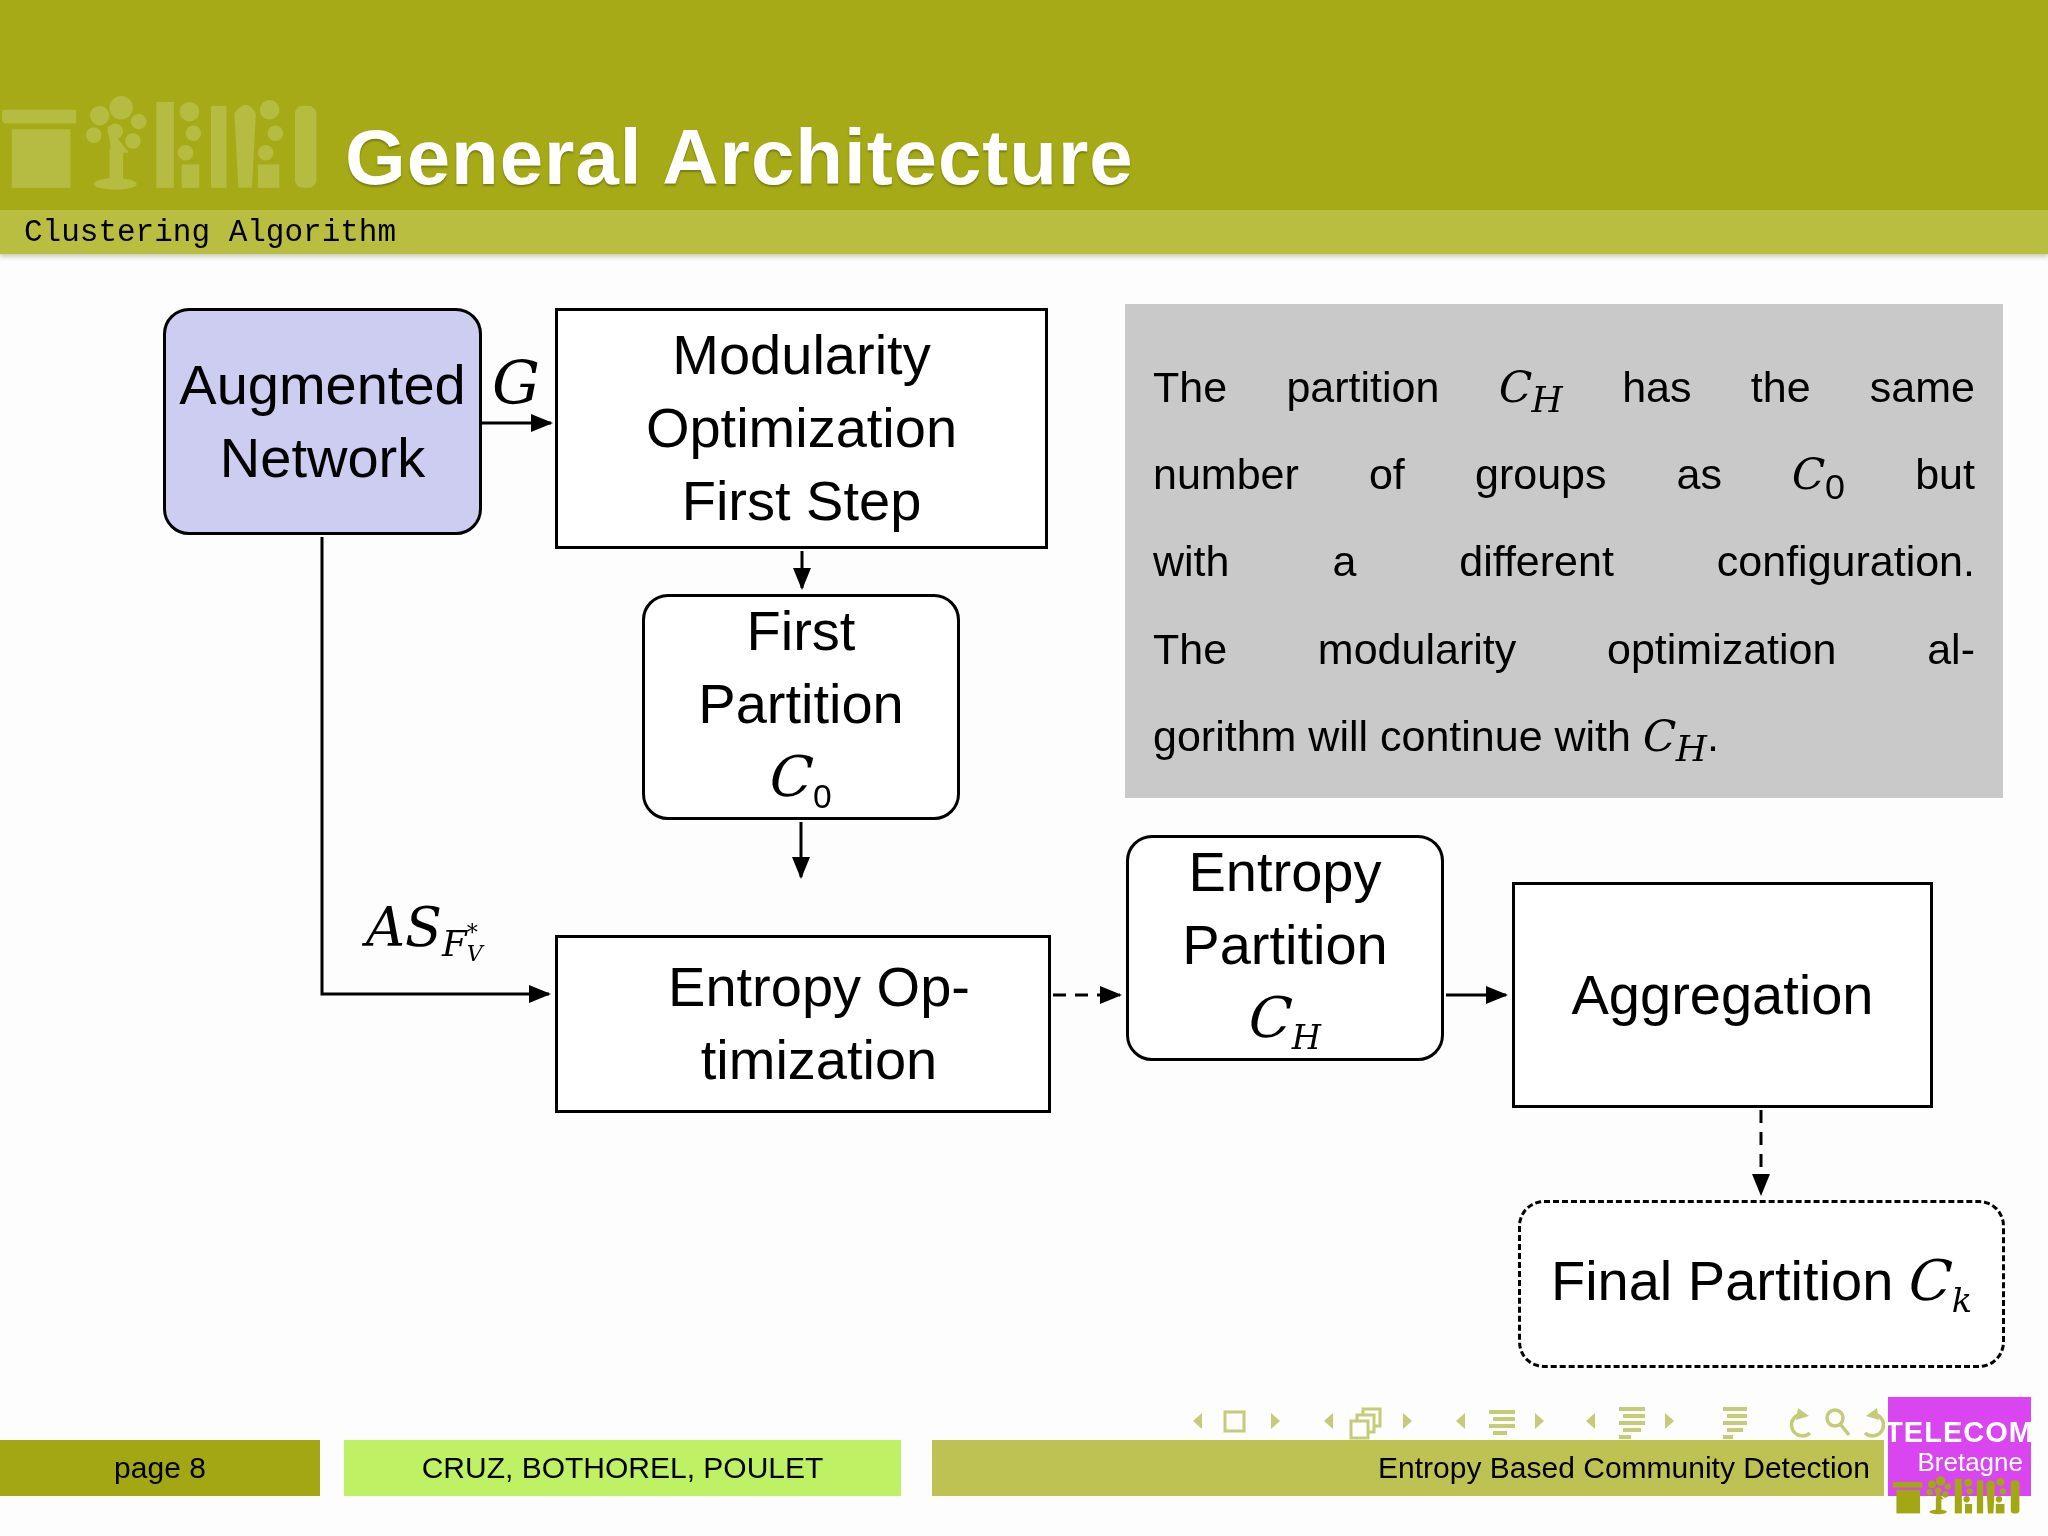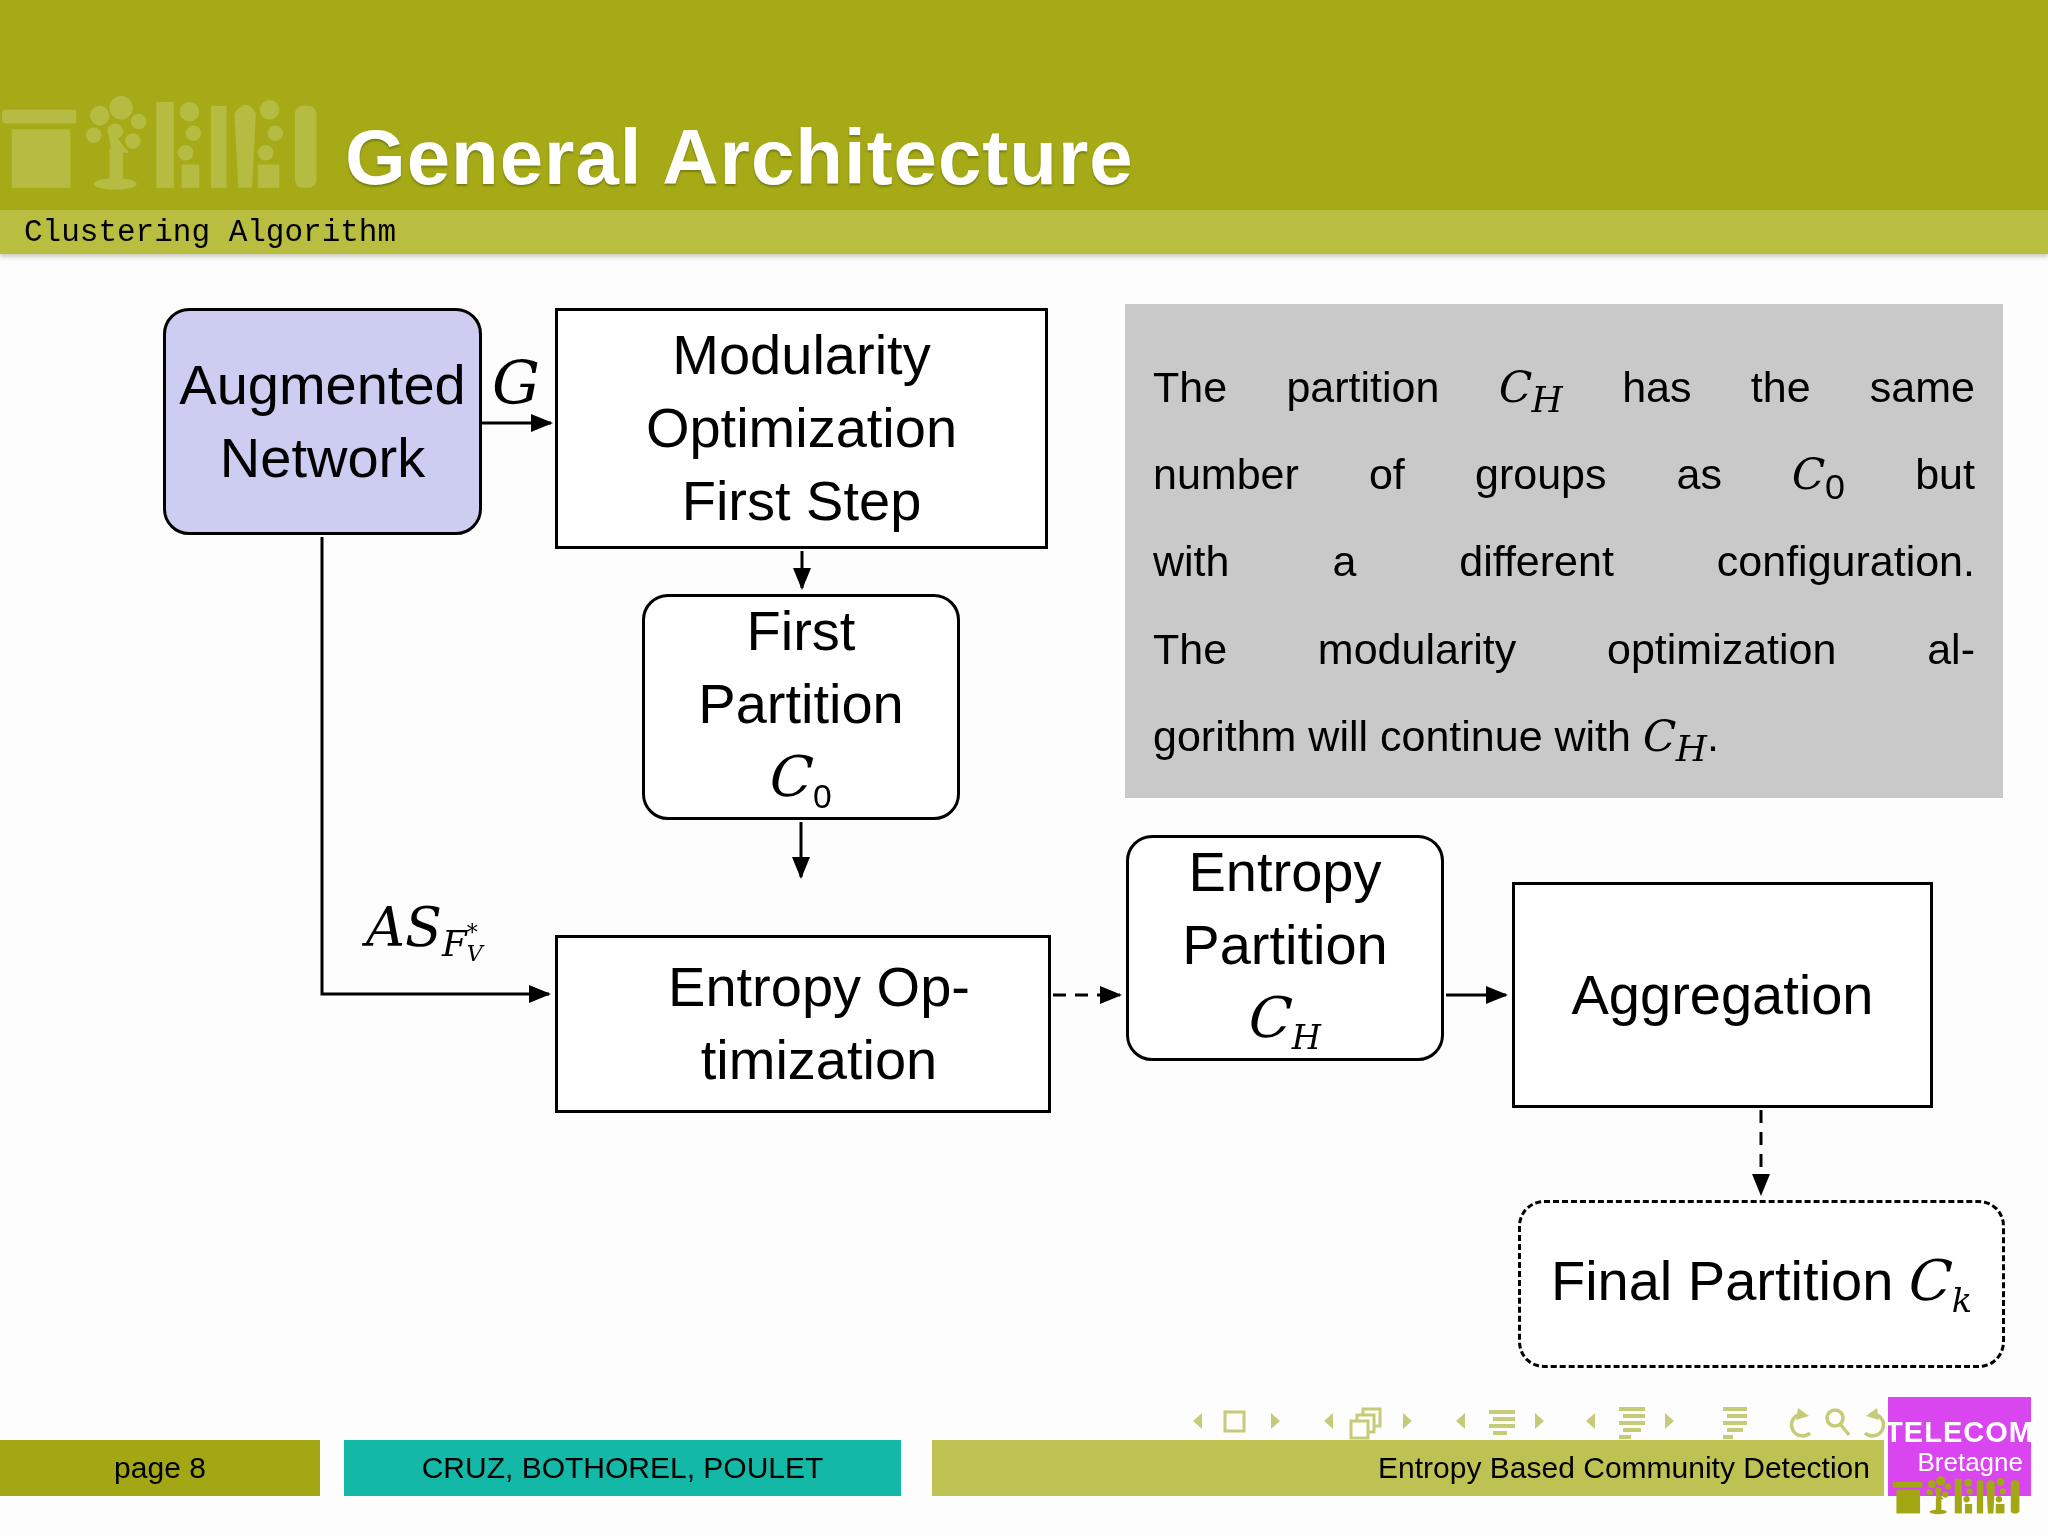--- a/index.html
+++ b/index.html
@@ -49,21 +49,21 @@
             transform:translateY(-.05em);font-style:normal;}
   .as-stack .v{font-style:italic;}
 
   
   .arrows{position:absolute;left:0;top:0;pointer-events:none;}
 
   
   .navbar{position:absolute;left:1183px;top:1404px;}
   .fbar{position:absolute;top:1440px;height:56px;display:flex;align-items:center;font-size:30px;}
   .fbar-page{left:0;width:320px;background:#a2a713;justify-content:center;}
-  .fbar-authors{left:344px;width:557px;background:#14b8a6;justify-content:center;}
+  .fbar-authors{left:344px;width:557px;background:#bef264;justify-content:center;}
   .fbar-title{left:932px;width:952px;background:#bdc253;justify-content:flex-end;padding-right:14px;
               box-sizing:border-box;}
   .logo-box{position:absolute;left:1888px;top:1371px;width:143px;height:99px;background:#d946ef;
             display:flex;flex-direction:column;align-items:center;justify-content:center;color:#fff;margin-top:26px;}
   .logo-box .t1{font-size:29px;font-weight:bold;letter-spacing:1px;}
   .logo-box .t2{font-size:26px;align-self:flex-end;margin-right:8px;margin-top:-2px;}
   .logo-strip{position:absolute;left:1888px;top:1474px;width:143px;height:41px;color:#a2a713;}
 </style>
 </head>
 <body>

